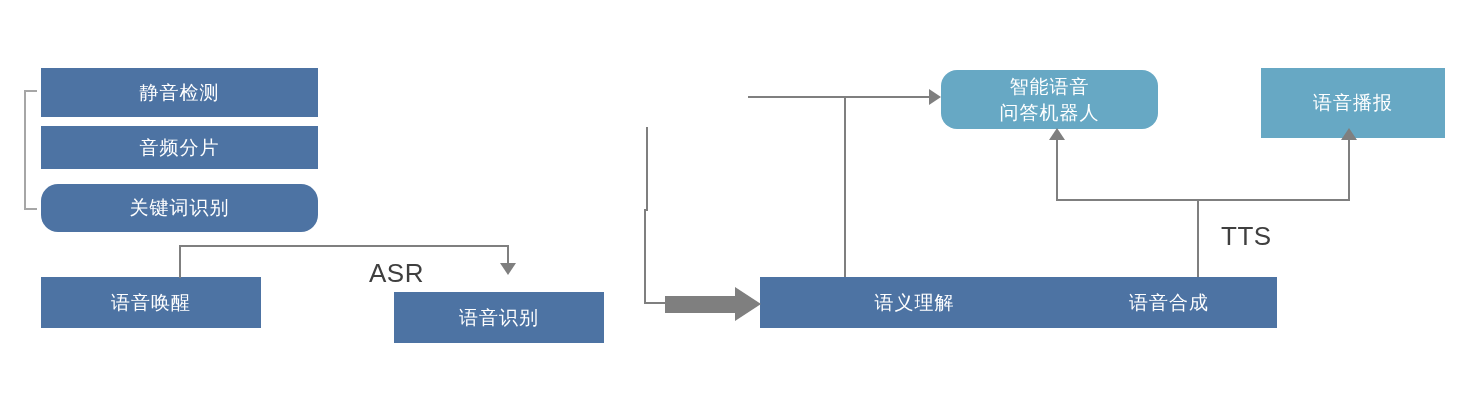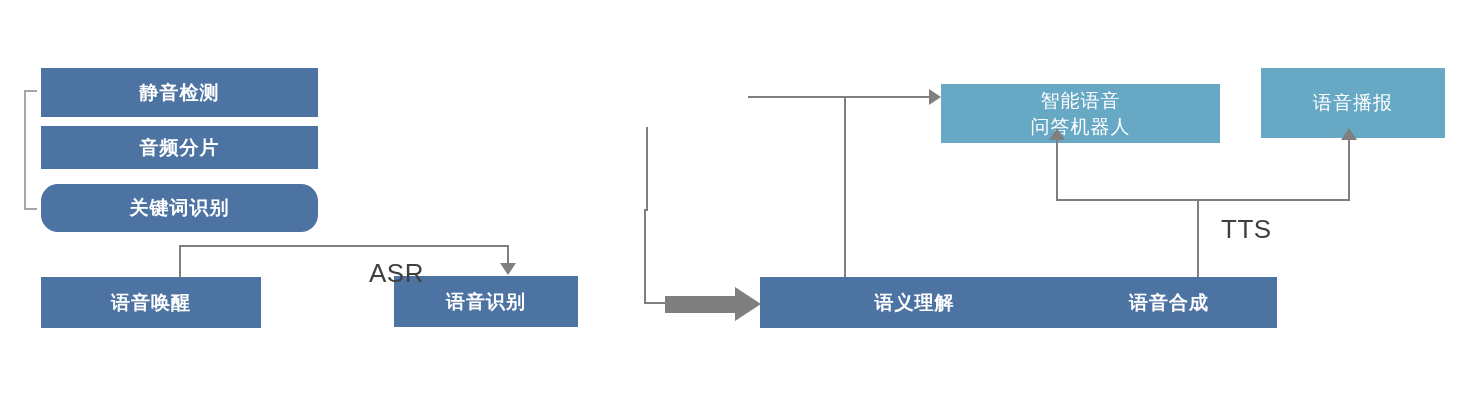--- a/index.html
+++ b/index.html
@@ -23,21 +23,21 @@
     align-items: center;
     justify-content: center;
     text-align: center;
     color: #ffffff;
     font-size: 19px;
     line-height: 26px;
     letter-spacing: 1px;
     box-sizing: border-box;
     user-select: none;
   }
-  .node.dark { background: #4d73a3; font-weight: bold; }
+  .node.dark { background: #4d73a3; }
   .node.light { background: #67a8c4; }
   .node .label { display: block; white-space: pre-line; }
 
   .edge {
     position: absolute;
     background: #7f7f7f;
   }
   .edge.thin-h { height: 2px; }
   .edge.thin-v { width: 2px; }
 
@@ -112,34 +112,34 @@
   </div>
 
   <div class="node dark" style="left:41px; top:184px; width:277px; height:48px;border-radius:17px;">
     <span class="label">关键词识别</span>
   </div>
 
   <div class="node dark" style="left:41px; top:277px; width:220px; height:51px;">
     <span class="label">语音唤醒</span>
   </div>
 
-  <div class="node dark" style="left:394px; top:276px; width:184px; height:51px;">
+  <div class="node dark" style="left:394px; top:292px; width:210px; height:51px;">
     <span class="label">语音识别</span>
   </div>
 
   <div class="node dark" style="left:760px; top:277px; width:309px; height:51px;">
     <span class="label">语义理解</span>
   </div>
 
   <div class="node dark" style="left:1061px; top:277px; width:216px; height:51px;">
     <span class="label">语音合成</span>
   </div>
 
 
-  <div class="node light" style="left:941px; top:84px; width:279px; height:59px;">
+  <div class="node light" style="left:941px; top:70px; width:217px; height:59px;border-radius:16px;">
     <span class="label">智能语音
 问答机器人</span>
   </div>
 
   <div class="node light" style="left:1261px; top:68px; width:184px; height:70px;">
     <span class="label">语音播报</span>
   </div>
 
   <div class="edge thin-v" style="left:179px; top:245px; width:2px; height:33px;"></div>
   <div class="edge thin-h" style="left:179px; top:245px; width:330px; height:2px;"></div>
@@ -163,15 +163,15 @@
 
   <div class="edge thin-v" style="left:1197px; top:200px; width:2px; height:77px;"></div>
   <div class="edge thin-h" style="left:1056px; top:199px; width:294px; height:2px;"></div>
 
   <div class="edge thin-v" style="left:1056px; top:140px; width:2px; height:60px;"></div>
   <div class="arrowhead up" style="left:1049px; top:128px;"></div>
 
   <div class="edge thin-v" style="left:1348px; top:140px; width:2px; height:60px;"></div>
   <div class="arrowhead up" style="left:1341px; top:128px;"></div>
 
-  <div class="edge-label" style="left:1221px; top:214px;">TTS</div>
+  <div class="edge-label" style="left:1221px; top:221px;">TTS</div>
 
 </div>
 
 </body></html>

